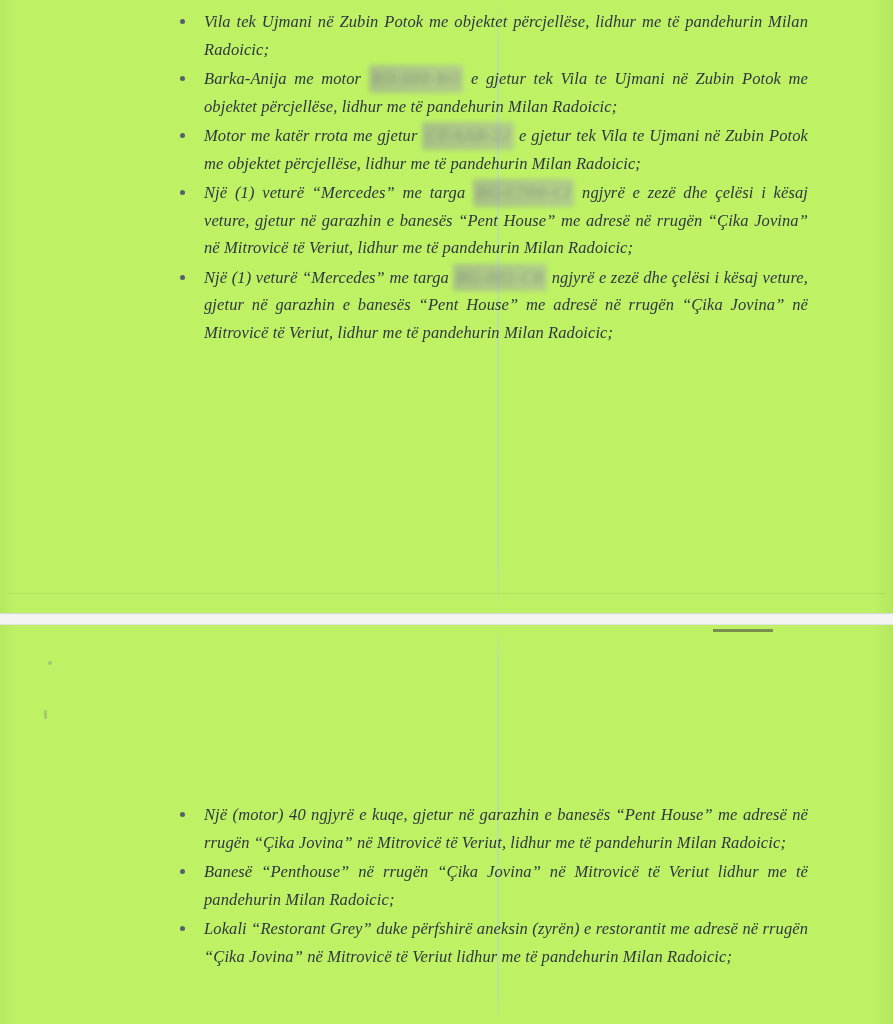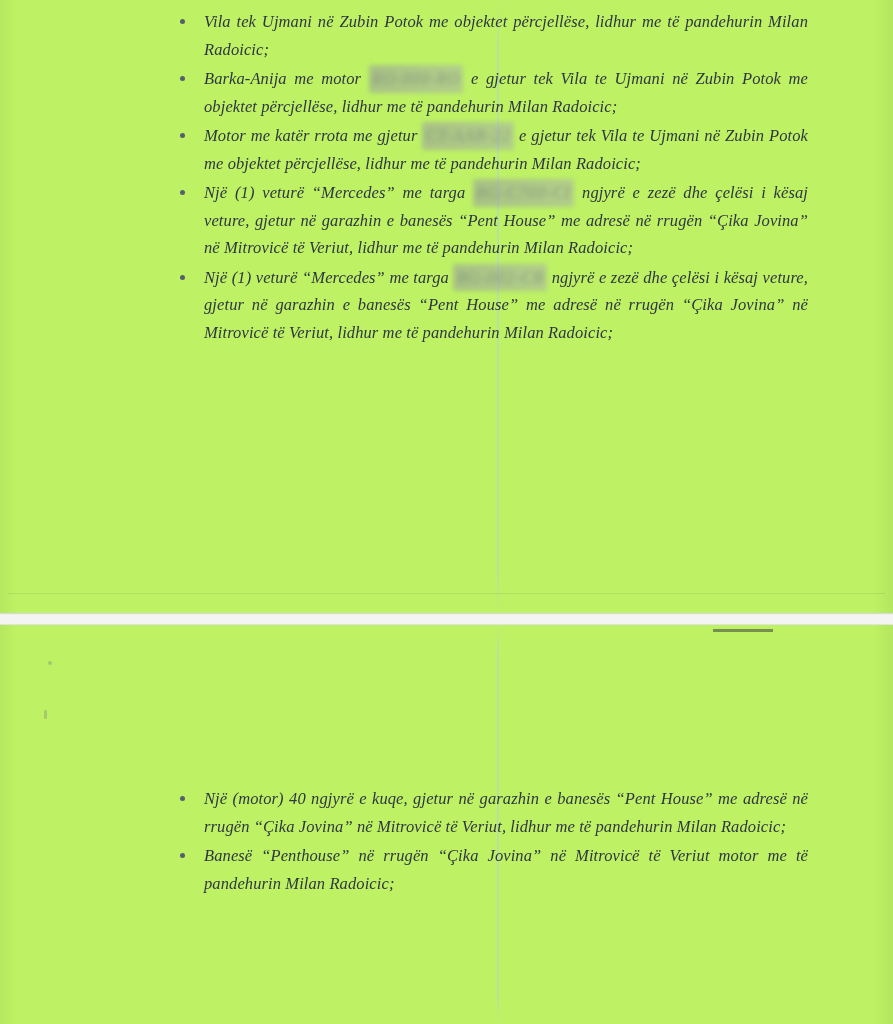--- a/index.html
+++ b/index.html
@@ -107,21 +107,21 @@
   }
   .list-block-1 {
     position: absolute;
     left: 168px;
     top: 8px;
     width: 640px;
   }
   .list-block-2 {
     position: absolute;
     left: 168px;
-    top: 160px;
+    top: 176px;
     width: 640px;
   }
   .redact {
     display: inline-block;
     background: linear-gradient(90deg, rgba(150,155,160,0.55), rgba(165,170,175,0.5));
     color: rgba(110,115,122,0.55);
     filter: blur(2.6px);
     border-radius: 2px;
     padding: 0 3px;
     font-style: italic;
@@ -155,15 +155,16 @@
 
 <div class="page-scan page-2">
   <div class="fold-line"></div>
   <div class="edge-shadow-left"></div>
   <div class="edge-shadow-right"></div>
   <div class="scan-mark mark-a"></div>
   <div class="scan-mark mark-b"></div>
   <div class="scan-mark mark-c"></div>
   <ul class="items list-block-2" id="list-2">
       <li><span>Një (motor) 40 ngjyrë e kuqe, gjetur në garazhin e banesës “Pent House” me adresë në rrugën “Çika Jovina” në Mitrovicë të Veriut, lidhur me të pandehurin Milan Radoicic;</span></li>
-      <li><span> Banesë “Penthouse” në rrugën “Çika Jovina” në Mitrovicë të Veriut motor me të pandehurin Milan Radoicic;</span></li>
+      <li><span> Banesë “Penthouse” në rrugën “Çika Jovina” në Mitrovicë të Veriut lidhur me të pandehurin Milan Radoicic;</span></li>
+      <li><span>Lokali “Restorant Grey” duke përfshirë aneksin (zyrën) e restorantit me adresë në rrugën “Çika Jovina” në Mitrovicë të Veriut lidhur me të pandehurin Milan Radoicic;</span></li>
     </ul>
 </div>
 
 </body></html>

